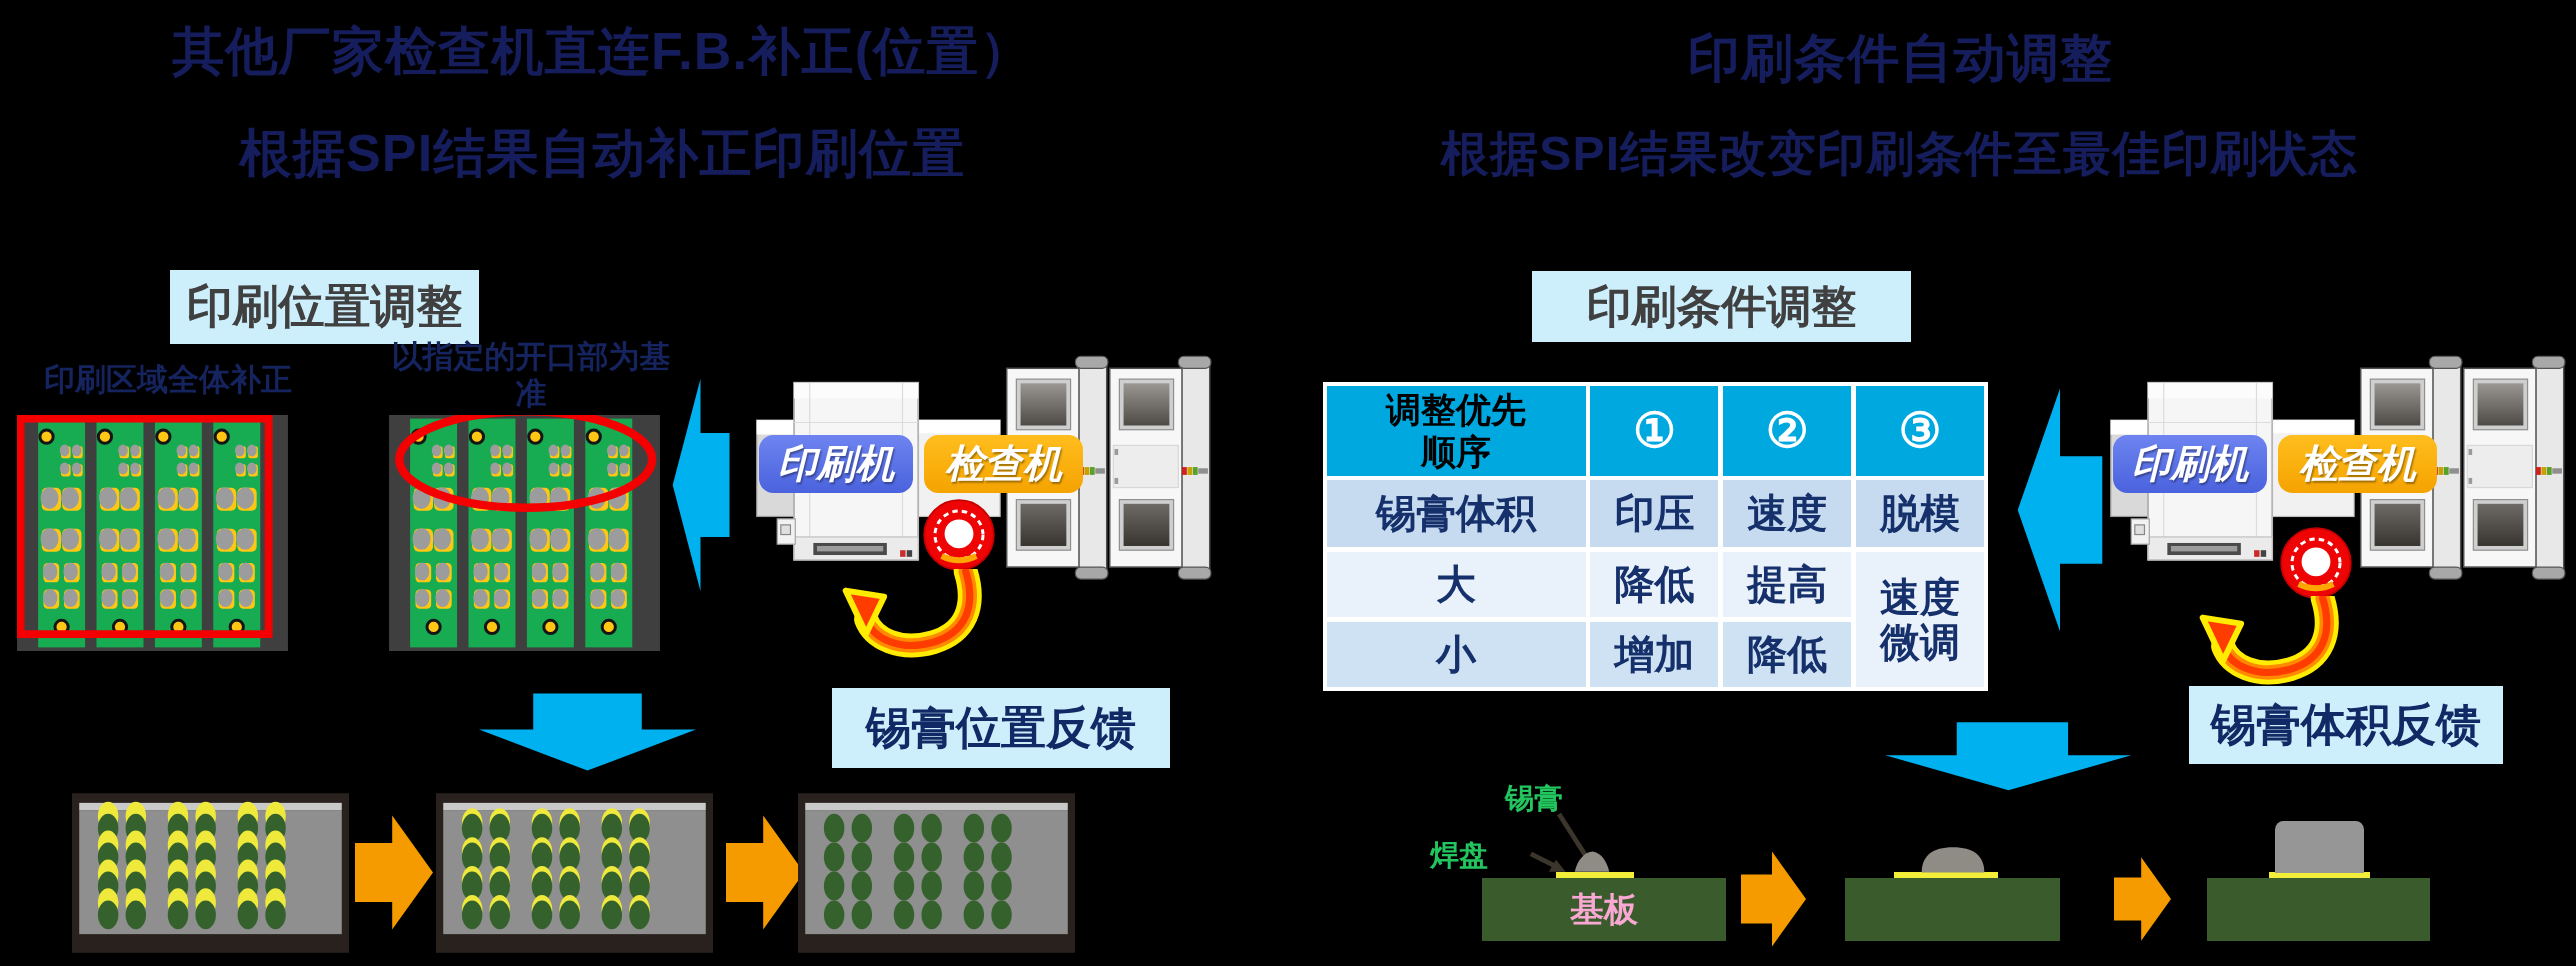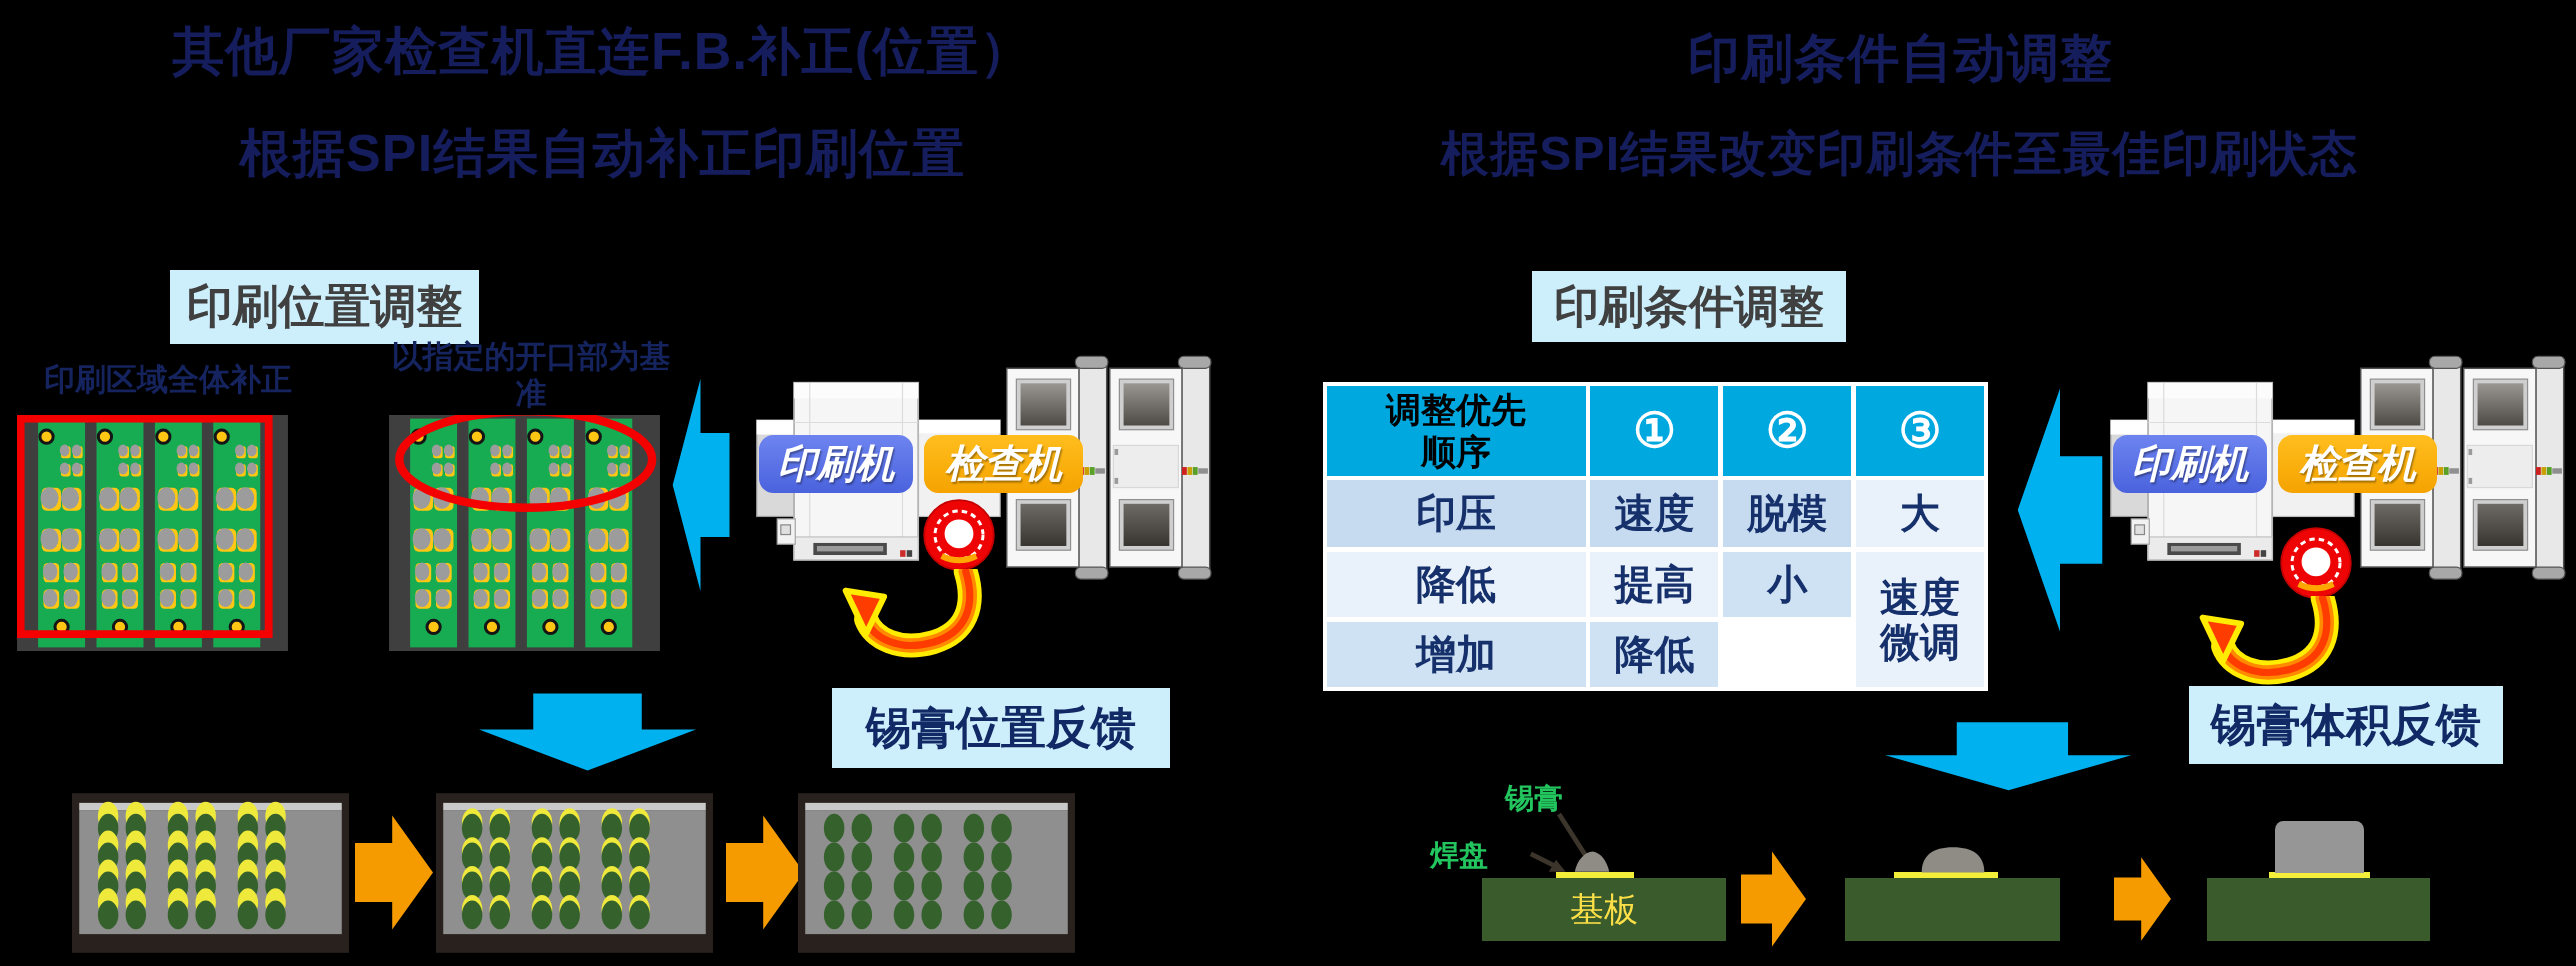--- a/index.html
+++ b/index.html
@@ -15,21 +15,21 @@
   .mlabel.orange{background:linear-gradient(#ffbe1e,#f5a300);}
   .fbbox{background:#cdeffb;color:#112a66;font-weight:900;font-size:45px;display:flex;align-items:center;justify-content:center;}
   .ptable{display:grid;background:#fff;padding:3.6px;grid-template-columns:259px 128px 128px 128px;grid-template-rows:90px 67px 65px 65px;gap:4.8px;}
   .cell{display:flex;flex-direction:column;align-items:center;justify-content:center;font-weight:900;color:#15306b;font-size:40px;line-height:45px;}
   .cell.head{background:#00a8e0;color:#000000;font-size:35px;line-height:42px;}
   .cell.num{background:#00a8e0;color:#fff;font-size:48px;font-weight:600;}
   .cell.r1{background:#c6dbef;}
   .cell.r2{background:#e9f1fb;}
   .cell.r3{background:#cfe2f3;}
   .cell.merged{background:#e9f1fb;grid-column:4;grid-row:3/5;}
-  .boardlbl{color:#fde047;font-weight:400;font-size:34px;display:flex;align-items:center;justify-content:center;}
+  .boardlbl{color:#f9a8d4;font-weight:700;font-size:34px;display:flex;align-items:center;justify-content:center;}
   .smalldark{color:#22c55e;font-weight:900;font-size:29px;line-height:31px;}
 </style>
 </head>
 <body>
 
 <svg class="abs" width="0" height="0">
   <defs>
     <linearGradient id="winGrad" x1="0" y1="0" x2="0" y2="1">
       <stop offset="0" stop-color="#9a9792"></stop>
         <stop offset="1" stop-color="#4e4a46"></stop>
@@ -500,31 +500,32 @@
       <ellipse cx="142" cy="172" rx="17" ry="24" fill="#35622c"></ellipse>
       <ellipse cx="188" cy="172" rx="17" ry="24" fill="#35622c"></ellipse>
       <ellipse cx="258" cy="172" rx="17" ry="24" fill="#35622c"></ellipse>
       <ellipse cx="304" cy="172" rx="17" ry="24" fill="#35622c"></ellipse>
     </g>
 </svg>
 
 <div class="abs title t86" style="left:1448px;top:24px;width:905px;">印刷条件自动调整</div>
 <div class="abs title t80" style="left:1405px;top:121px;width:989px;">根据SPI结果改变印刷条件至最佳印刷状态</div>
 
-<div class="abs secbox" style="left:1532px;top:271px;width:314px;height:71px;font-size:45px;">印刷条件调整</div>
+<div class="abs secbox" style="left:1532px;top:271px;width:379px;height:71px;font-size:45px;">印刷条件调整</div>
 
 <div class="abs ptable" style="left:1323px;top:382px;width:665px;height:309px;box-sizing:border-box;">
   <div class="cell head">
     <span>调整优先</span>
     <span>顺序</span>
   </div>
   <div class="cell num">①</div>
   <div class="cell num">②</div>
   <div class="cell num">③</div>
 
+  <div class="cell r1">锡膏体积</div>
   <div class="cell r1">印压</div>
   <div class="cell r1">速度</div>
   <div class="cell r1">脱模</div>
 
   <div class="cell r2">大</div>
   <div class="cell r2">降低</div>
   <div class="cell r2">提高</div>
   <div class="cell merged">
     <span>速度</span>
     <span>微调</span>

